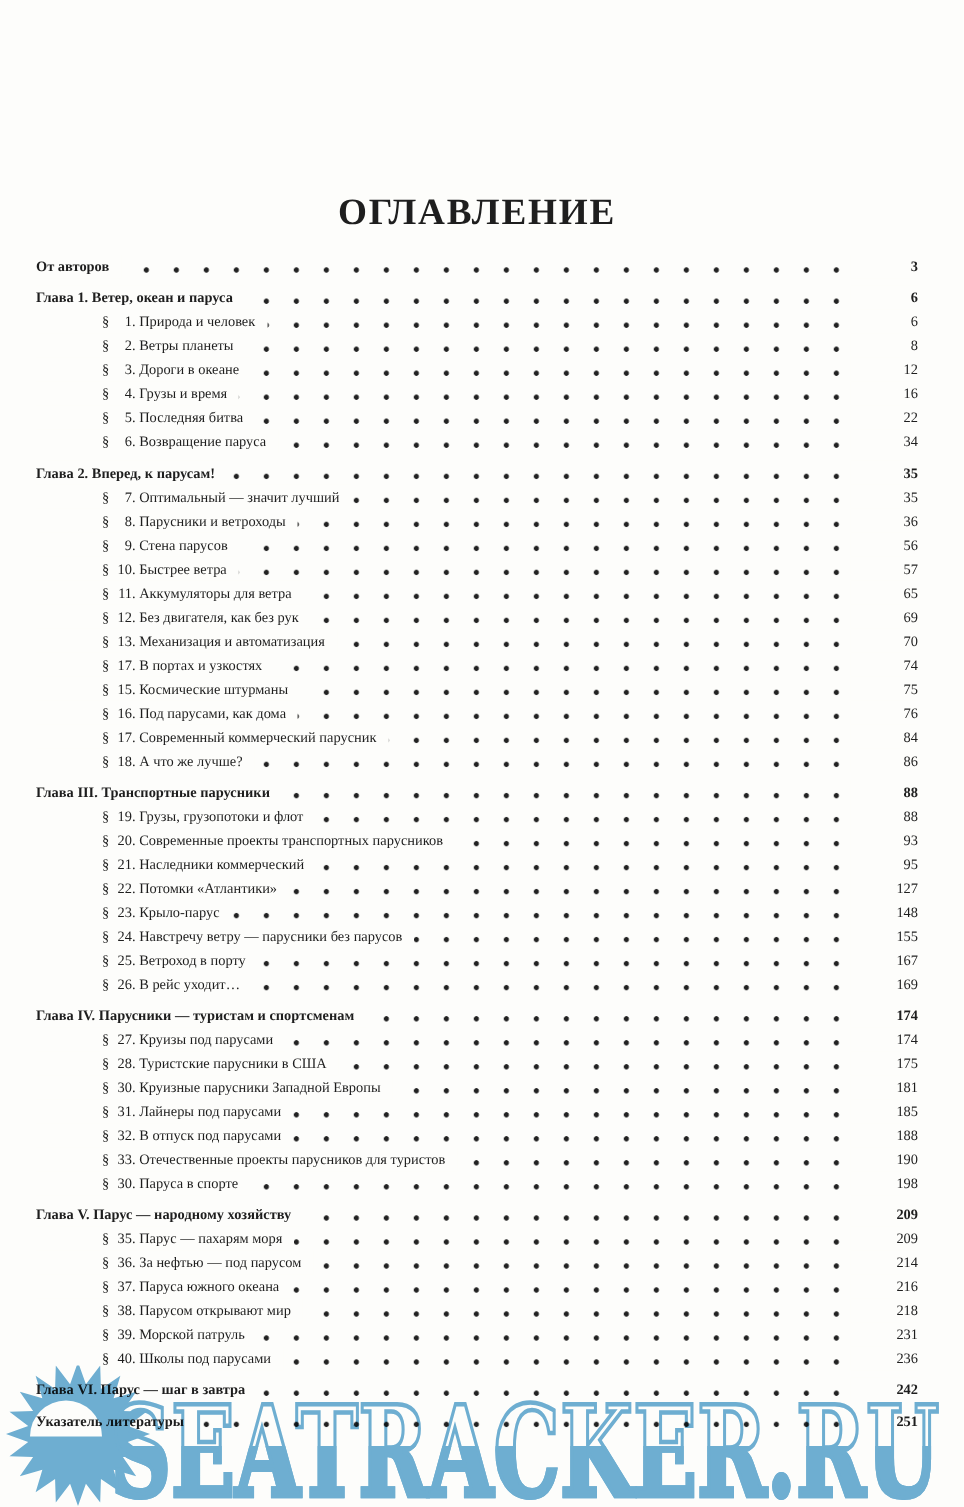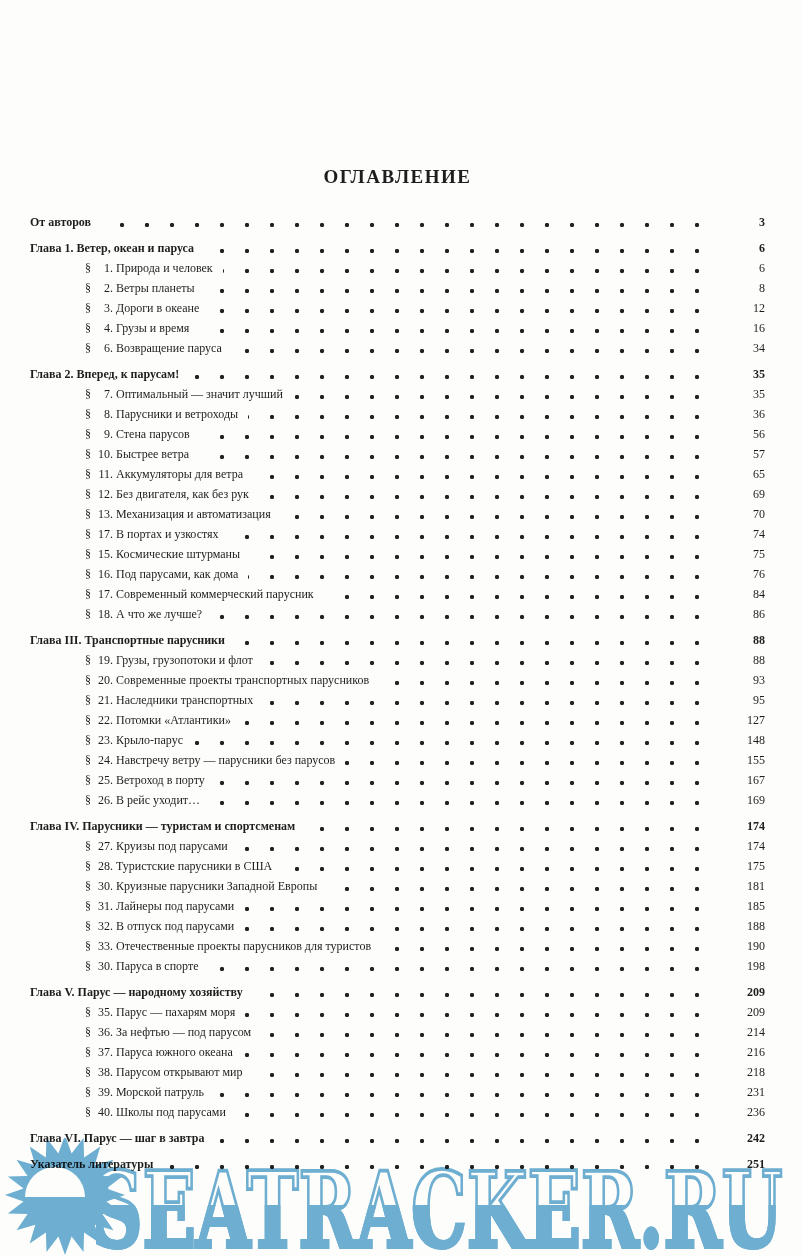--- a/index.html
+++ b/index.html
@@ -5,21 +5,21 @@
   :root{ --paper:#fdfdfb; --ink:#1e1e1e; --wm:#6fb0d5; }
   html,body{margin:0;padding:0;}
   body{
     width:803px;height:1256px;overflow:hidden;position:relative;
     background:var(--paper);color:var(--ink);
     font-family:"Liberation Serif","DejaVu Serif",serif;
   }
   .page{position:absolute;inset:0;}
   .title{
     margin:163px 38px 21px 30px;padding:0;
-    font-size:19px;font-weight:bold;text-align:center;
+    font-size:31px;font-weight:bold;text-align:center;
     letter-spacing:1.5px;line-height:28px;
   }
   .toc{margin:0 38px 0 30px;}
   .row{
     display:flex;align-items:flex-end;
     font-size:12px;line-height:20px;white-space:nowrap;
     background-image:radial-gradient(circle at 3px 3px,#222 1.9px,rgba(0,0,0,0) 2.4px);
     background-size:25px 6px;background-repeat:repeat-x;
     background-position:left 14px bottom 4px;
   }
@@ -75,20 +75,25 @@
         <span class="label"><span class="par-mark">§</span><span class="par-num">3.</span><span class="txt"> Дороги в океане</span></span>
         <span class="leader"></span>
         <span class="pg">12</span>
       </div>
       <div class="row section">
         <span class="label"><span class="par-mark">§</span><span class="par-num">4.</span><span class="txt"> Грузы и время</span></span>
         <span class="leader"></span>
         <span class="pg">16</span>
       </div>
       <div class="row section">
+        <span class="label"><span class="par-mark">§</span><span class="par-num">5.</span><span class="txt"> Последняя битва</span></span>
+        <span class="leader"></span>
+        <span class="pg">22</span>
+      </div>
+      <div class="row section">
         <span class="label"><span class="par-mark">§</span><span class="par-num">6.</span><span class="txt"> Возвращение паруса</span></span>
         <span class="leader"></span>
         <span class="pg">34</span>
       </div>
       <div class="row chapter">
         <span class="label">Глава 2. Вперед, к парусам!</span>
         <span class="leader"></span>
         <span class="pg">35</span>
       </div>
       <div class="row section">
@@ -160,21 +165,21 @@
         <span class="label"><span class="par-mark">§</span><span class="par-num">19.</span><span class="txt"> Грузы, грузопотоки и флот</span></span>
         <span class="leader"></span>
         <span class="pg">88</span>
       </div>
       <div class="row section">
         <span class="label"><span class="par-mark">§</span><span class="par-num">20.</span><span class="txt"> Современные проекты транспортных парусников</span></span>
         <span class="leader"></span>
         <span class="pg">93</span>
       </div>
       <div class="row section">
-        <span class="label"><span class="par-mark">§</span><span class="par-num">21.</span><span class="txt"> Наследники транспортных</span></span>
+        <span class="label"><span class="par-mark">§</span><span class="par-num">21.</span><span class="txt"> Наследники коммерческий</span></span>
         <span class="leader"></span>
         <span class="pg">95</span>
       </div>
       <div class="row section">
         <span class="label"><span class="par-mark">§</span><span class="par-num">22.</span><span class="txt"> Потомки «Атлантики»</span></span>
         <span class="leader"></span>
         <span class="pg">127</span>
       </div>
       <div class="row section">
         <span class="label"><span class="par-mark">§</span><span class="par-num">23.</span><span class="txt"> Крыло-парус</span></span>

